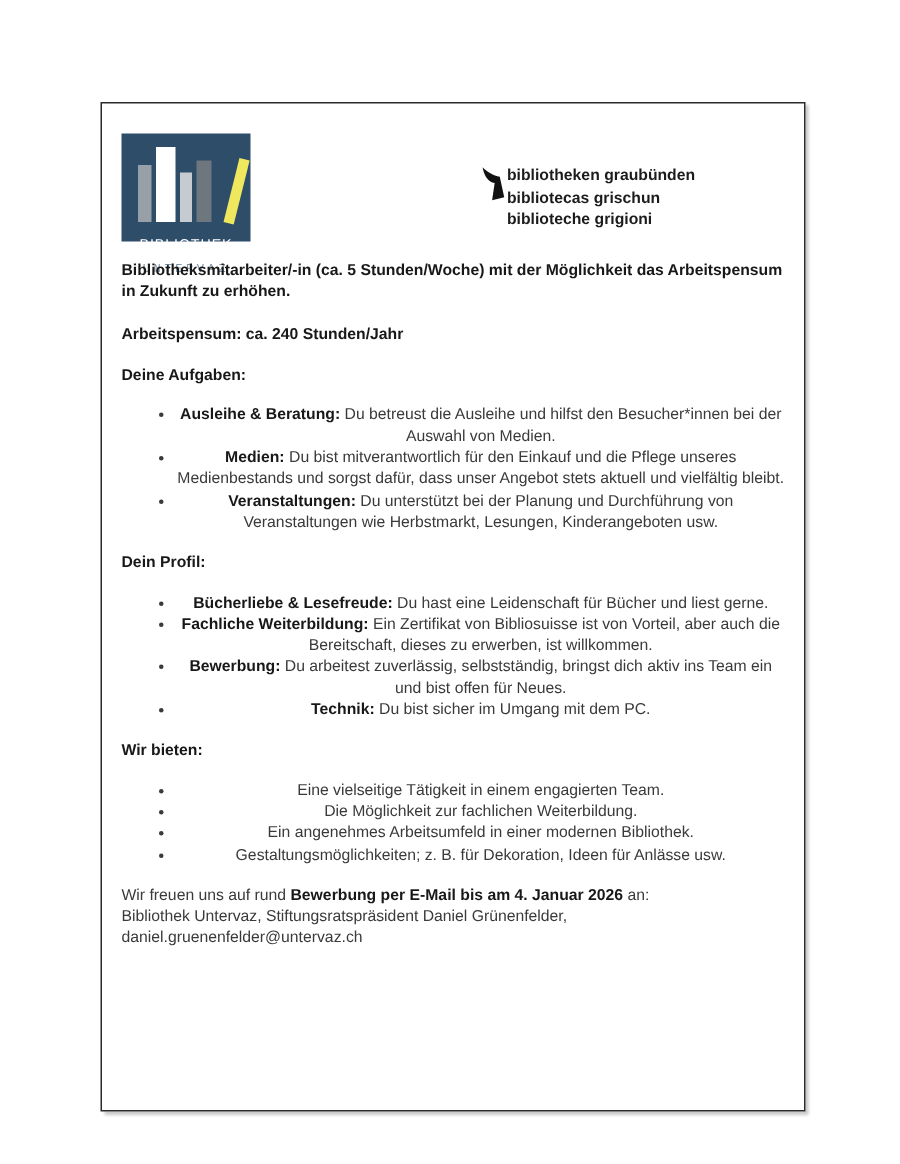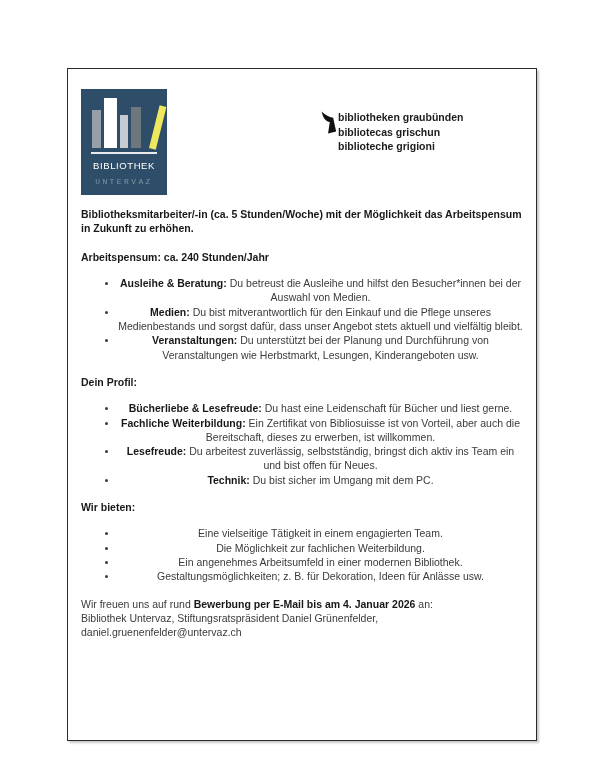--- a/index.html
+++ b/index.html
@@ -24,21 +24,21 @@
     color: #3a3a3a;
     font-size: 10.5px;
     line-height: 14.3px;
     background: #ffffff;
   }
   b { color: #181818; }
 
   
   .header { display: flex; align-items: flex-start; }
   .uv-logo {
-    width: 86px; height: 106px;
+    width: 86px; height: 72px;
     background: #2e4d68;
     display: flex; flex-direction: column; align-items: center;
     padding-top: 9px;
     flex: none;
   }
   .books { display: flex; align-items: flex-end; gap: 3px; height: 50px; }
   .bk { display: block; }
   .b1 { width: 9px;  height: 38px; background: #97a0a8; }
   .b2 { width: 13px; height: 50px; background: #ffffff; }
   .b3 { width: 8px;  height: 33px; background: #c6cbd1; }
@@ -96,31 +96,32 @@
           <div>bibliotecas grischun</div>
           <div>biblioteche grigioni</div>
         </div>
       </div>
     </div>
 
     <p class="intro"><span>Bibliotheksmitarbeiter/-in (ca. 5 Stunden/Woche) mit der Möglichkeit das Arbeitspensum in Zukunft zu erhöhen.</span><br>
       <br>
       <span>Arbeitspensum: ca. 240 Stunden/Jahr</span></p>
 
+    <p class="h">Deine Aufgaben:</p>
     <ul>
       <li><b>Ausleihe &amp; Beratung:</b> <span>Du betreust die Ausleihe und hilfst den Besucher*innen bei der Auswahl von Medien.</span></li>
       <li><b>Medien:</b> <span>Du bist mitverantwortlich für den Einkauf und die Pflege unseres Medienbestands und sorgst dafür, dass unser Angebot stets aktuell und vielfältig bleibt.</span></li>
       <li><b>Veranstaltungen:</b> <span>Du unterstützt bei der Planung und Durchführung von Veranstaltungen wie Herbstmarkt, Lesungen, Kinderangeboten usw.</span></li>
     </ul>
 
     <p class="h">Dein Profil:</p>
     <ul>
       <li><b>Bücherliebe &amp; Lesefreude:</b> <span>Du hast eine Leidenschaft für Bücher und liest gerne.</span></li>
       <li><b>Fachliche Weiterbildung:</b> <span>Ein Zertifikat von Bibliosuisse ist von Vorteil, aber auch die Bereitschaft, dieses zu erwerben, ist willkommen.</span></li>
-      <li><b>Lesefreude:</b> <span>Du arbeitest zuverlässig, selbstständig, bringst dich aktiv ins Team ein und bist offen für Neues.</span></li>
+      <li><b>Bewerbung:</b> <span>Du arbeitest zuverlässig, selbstständig, bringst dich aktiv ins Team ein und bist offen für Neues.</span></li>
       <li><b>Technik:</b> <span>Du bist sicher im Umgang mit dem PC.</span></li>
     </ul>
 
     <p class="h">Wir bieten:</p>
     <ul>
       <li>Eine vielseitige Tätigkeit in einem engagierten Team.</li>
       <li>Die Möglichkeit zur fachlichen Weiterbildung.</li>
       <li>Ein angenehmes Arbeitsumfeld in einer modernen Bibliothek.</li>
       <li>Gestaltungsmöglichkeiten; z. B. für Dekoration, Ideen für Anlässe usw.</li>
     </ul>

